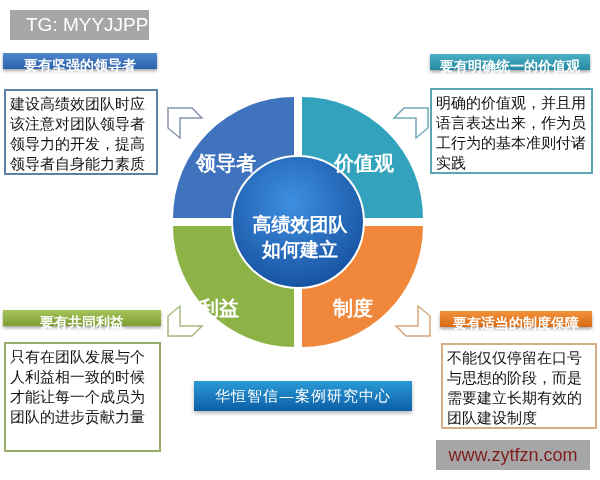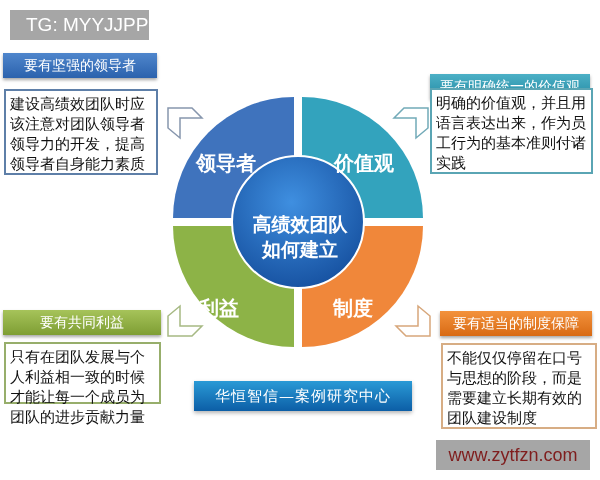--- a/index.html
+++ b/index.html
@@ -2,30 +2,30 @@
 <html><head>
 <meta charset="utf-8">
 <style>
   html, body { margin:0; padding:0; }
   body { width:600px; height:480px; background:#ffffff; position:relative; overflow:hidden;
          font-family:"DejaVu Sans", sans-serif; }
   .wm-top { position:absolute; left:10px; top:10px; width:139px; height:30px; background:#a6a6a6;
             color:#fff; font-family:"Liberation Sans", sans-serif; font-size:19px; line-height:30px; padding-left:16px; box-sizing:border-box; }
   .wm-bot { position:absolute; left:436px; top:440px; width:154px; height:30px; background:#a6a6a6;
             color:#7f1d1d; font-family:"Liberation Sans", sans-serif; font-size:18px; line-height:30px; text-align:center; }
-  .hdr { position:absolute; height:25px; color:#fff; font-weight:normal; font-size:14px; line-height:25px; text-align:center;
+  .hdr { position:absolute; height:16px; color:#fff; font-weight:bold; font-size:14px; line-height:25px; text-align:center;
          box-shadow:0 2px 3px rgba(0,0,0,0.35); }
   .h-blue { left:3px; top:53px; width:154px; background:linear-gradient(#4f86cc,#2b62ad); }
-  .h-teal { left:430px; top:54px; width:160px; background:linear-gradient(#4cb0c6,#238aa3);margin-top:20px; }
+  .h-teal { left:430px; top:54px; width:160px; background:linear-gradient(#4cb0c6,#238aa3); }
   .h-green { left:3px; top:310px; width:158px; background:linear-gradient(#a6c35a,#7e9e33); }
   .h-orange { left:440px; top:311px; width:152px; background:linear-gradient(#f3923c,#d86a14); }
   .box { position:absolute; background:#fff; font-size:15px; line-height:20px; color:#111; padding:3px 4px; box-sizing:border-box; }
   .b-blue { left:4px; top:89px; width:154px; height:86px; border:2px solid #5e7fa8; }
   .b-teal { left:430px; top:88px; width:163px; height:86px; border:2px solid #5aa5b4; }
-  .b-green { left:4px; top:342px; width:157px; height:62px; border:2px solid #97ae6b; }
+  .b-green { left:4px; top:342px; width:157px; height:110px; border:2px solid #97ae6b; }
   .b-orange { left:441px; top:343px; width:156px; height:86px; border:2px solid #d7ad84; }
   svg.diagram { position:absolute; left:0; top:0; }
   .quad-label { position:absolute; color:#fff; font-weight:bold; font-size:20px; }
   .center-label { position:absolute; left:225px; top:212px; width:150px; text-align:center; color:#fff; font-weight:bold; font-size:19px; line-height:25px; }
   .banner { position:absolute; left:194px; top:381px; width:218px; height:30px; background:linear-gradient(#2a9ad6,#0c5ea6);
             color:#fff; font-family:"DejaVu Serif", serif; font-size:15px; line-height:30px; text-align:center; letter-spacing:1px;
             box-shadow:0 2px 4px rgba(0,0,0,0.3); }
 </style>
 </head>
 <body>

